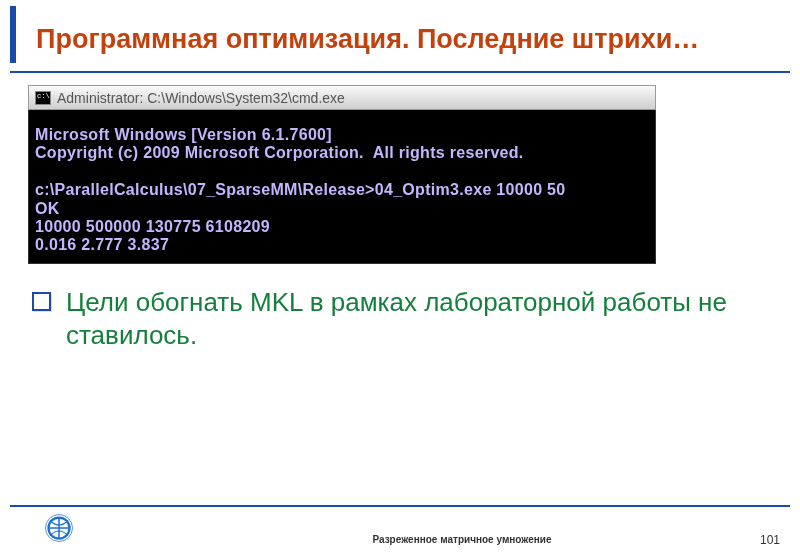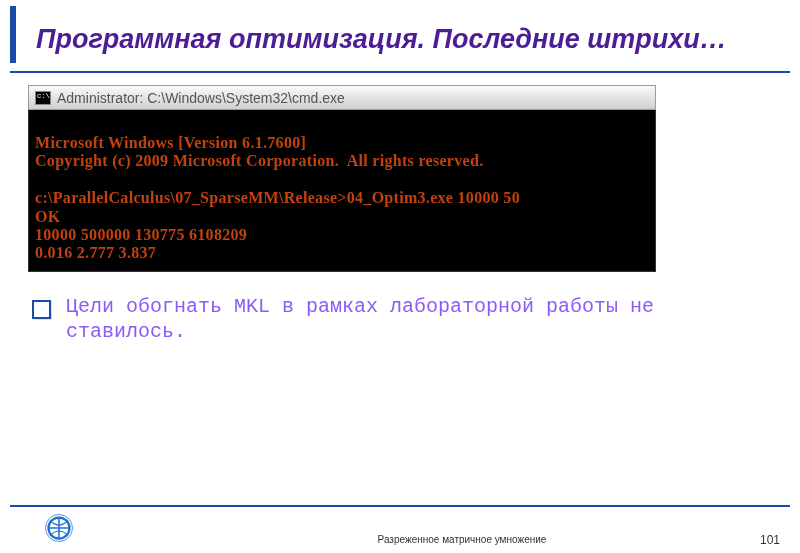--- a/index.html
+++ b/index.html
@@ -18,23 +18,22 @@
     background: #fff;
   }
   .title-area {
     padding: 18px 20px 8px 20px;
     border-left: 6px solid #1a4ba8;
     margin: 6px 10px 0 10px;
   }
   .title-text {
     font-size: 27px;
     font-weight: bold;
-    color: #4c1d95;
+    color: #c2410c;
     line-height: 1.15;
-    font-style: italic;
   }
   .title-rule {
     height: 2px;
     background: #1a4ba8;
     margin: 8px 10px 0 10px;
   }
   .console {
     margin: 12px 10px 0 28px;
     width: 628px;
   }
@@ -60,45 +59,44 @@
     content: "c:\\";
     position: absolute;
     color: #fff;
     font-size: 7px;
     font-family: "Courier New", monospace;
     left: 1px;
     top: 0px;
   }
   .console-body {
     background: #000;
-    color: #c2410c;
-    font-family: Liberation Serif, serif;
+    color: #c4b5fd;
+    font-family: Liberation Sans, sans-serif;
     font-size: 16px;
     line-height: 1.15;
-    padding: 24px 6px 8px 6px;
+    padding: 16px 6px 8px 6px;
     border: 1px solid #333;
     border-top: none;
     white-space: pre;
     letter-spacing: 0.3px;
     font-weight: bold;
   }
   .body-content {
     margin: 22px 36px 0 30px;
   }
   .bullet-list {
     list-style: none;
   }
   .bullet-list li {
     position: relative;
     padding-left: 36px;
-    font-size: 20px;
+    font-size: 26px;
     line-height: 1.28;
-    color: #8b5cf6;
+    color: #15803d;
     margin-bottom: 14px;
-    font-family: Liberation Mono, monospace;
   }
   .bullet-list li::before {
     content: "";
     position: absolute;
     left: 2px;
     top: 6px;
     width: 15px;
     height: 15px;
     border: 2px solid #1a4ba8;
     box-shadow: 1px 1px 0 rgba(0,0,0,0.12);
@@ -132,21 +130,21 @@
     height: 30px;
   }
   .footer-loc {
     font-size: 10px;
     color: #333;
     font-weight: bold;
   }
   .footer-center {
     font-size: 10px;
     color: #333;
-    font-weight: normal;
+    font-weight: bold;
     margin-left: 22px;
     padding-left: 36px;
   }
   .footer-page {
     font-size: 12px;
     color: #333;
   }
 </style>
 </head>
 <body>

